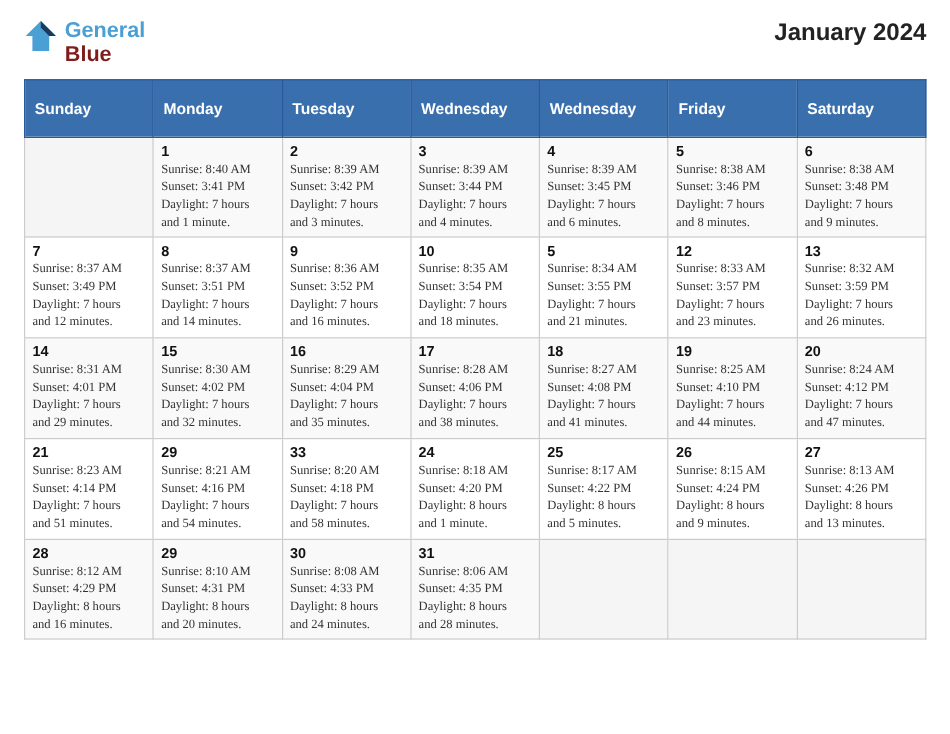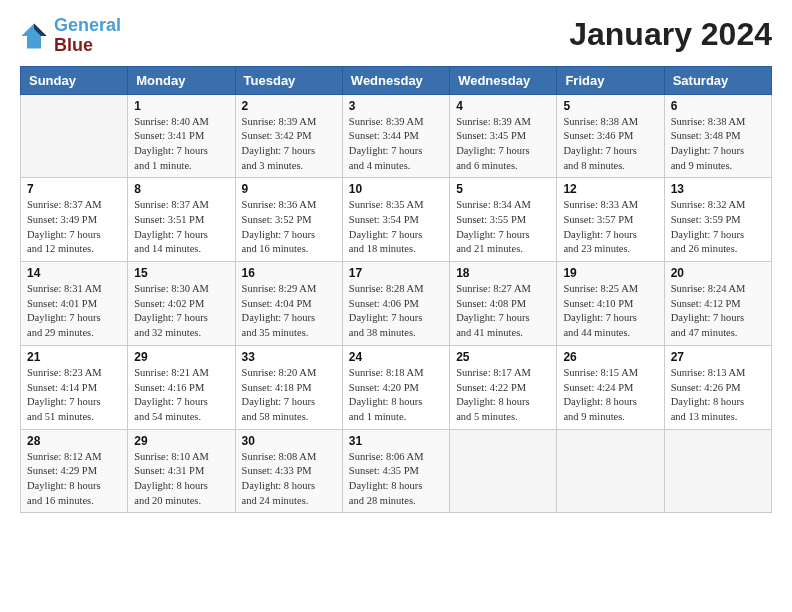--- a/index.html
+++ b/index.html
@@ -11,60 +11,60 @@
       padding: 16px 20px;
     }
     .header {
       display: flex;
       justify-content: space-between;
       align-items: flex-start;
       margin-bottom: 10px;
     }
     .logo {
       display: flex;
-      align-items: center;
+      align-items: flex-start;
       gap: 6px;
     }
     .logo-text {
       font-size: 18px;
       font-weight: bold;
       color: #1a3a5c;
       line-height: 1.1;
     }
     .logo-text span {
       color: #4a9fd4;
     }
     .logo-icon {
       width: 28px;
       height: 28px;
     }
     .title-block {
       text-align: right;
     }
     .month-title {
-      font-size: 32px;
+      font-size: 20px;
       font-weight: bold;
       color: #222;
       text-align: center;
     }
     .location {
       font-size: 15px;
       color: #444;
     }
     table {
       width: 100%;
       border-collapse: collapse;
       font-size: 11px;
     }
     thead tr th {
       background: #3a6fad;
       color: #fff;
       font-weight: bold;
       font-size: 13px;
-      padding: 6px 8px;
+      padding: 16px 8px;
       text-align: left;
       border: 1px solid #2a5a9c;
     }
     tbody tr td {
       border: 1px solid #ccc;
       padding: 4px 6px;
       vertical-align: top;
       width: calc(100% / 7);
       min-height: 80px;
       background: #fff;

